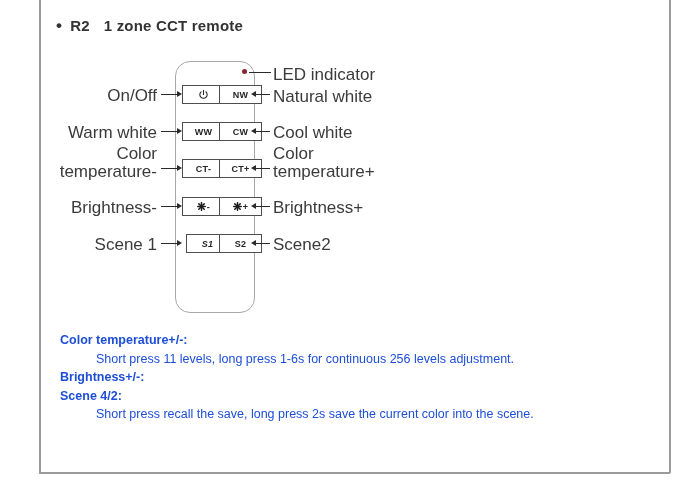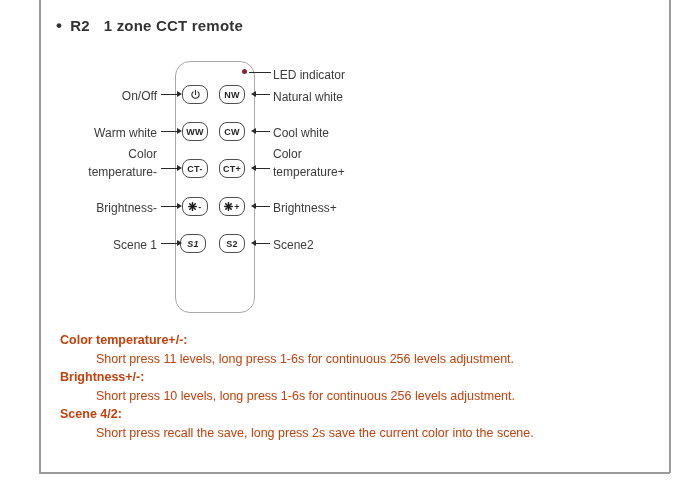--- a/index.html
+++ b/index.html
@@ -13,36 +13,36 @@
   .title { position:absolute; left:56px; top:17px; display:flex; align-items:center;
            font-size:15px; font-weight:600; color:#333333; letter-spacing:0.2px; }
   .title .bullet { font-size:17px; margin-right:8px; line-height:1; }
   .title .model { margin-right:14px; }
 
   .remote-body { position:absolute; left:175px; top:61px; width:80px; height:252px;
                  border:1.5px solid #a8a8a8; border-radius:15px; background:#ffffff; box-sizing:border-box; }
   .led-dot { position:absolute; left:242px; top:69px; width:5px; height:5px;
              border-radius:50%; background:#8d2433; }
 
-  .rbtn { position:absolute; width:26px; height:19px; box-sizing:border-box;
-          border:1.4px solid #4e4e4e; border-radius:8px; background:#ffffff;
+  .rbtn { position:absolute; width:43px; height:19px; box-sizing:border-box;
+          border:1.4px solid #4e4e4e; border-radius:0; background:#ffffff;
           display:flex; align-items:center; justify-content:center; gap:1px;
           font-size:9px; font-weight:bold; color:#252525; letter-spacing:0.3px; }
 
   .cline { position:absolute; height:1.2px; background:#2a2a2a; }
   .arr-r { position:absolute; width:0; height:0; border-left:5px solid #2a2a2a;
            border-top:3.5px solid transparent; border-bottom:3.5px solid transparent; }
   .arr-l { position:absolute; width:0; height:0; border-right:5px solid #2a2a2a;
            border-top:3.5px solid transparent; border-bottom:3.5px solid transparent; }
 
-  .lab { position:absolute; font-size:12px; line-height:18px; color:#3b3b3b; white-space:nowrap; }
+  .lab { position:absolute; font-size:17px; line-height:18px; color:#3b3b3b; white-space:nowrap; }
   .lab.left  { right:541px; text-align:right; }
   .lab.right { left:273px; text-align:left; }
 
-  .notes { position:absolute; left:60px; top:331px; font-size:12.5px; line-height:18.6px; color:#c2410c; }
+  .notes { position:absolute; left:60px; top:331px; font-size:12.5px; line-height:18.6px; color:#1d4ed8; }
   .note-heading { font-weight:600; }
   .note-body { font-weight:400;margin-left:36px; }
 </style>
 </head>
 <body>
 
 <div id="page">
 
   <div class="vline" style="left:39px;"></div>
   <div class="vline" style="left:669px;"></div>
@@ -93,21 +93,21 @@
   <div class="rbtn" style="left:219px; top:197px;">
     <svg width="9" height="9" viewBox="0 0 10 10" stroke="#1c1c1c" stroke-width="1.7" stroke-linecap="round">
       <line x1="5" y1="0.8" x2="5" y2="9.2"></line>
         <line x1="0.8" y1="5" x2="9.2" y2="5"></line>
       <line x1="2" y1="2" x2="8" y2="8"></line>
         <line x1="2" y1="8" x2="8" y2="2"></line>
     </svg>
     <span>+</span>
   </div>
 
-  <div class="rbtn" style="left:180px; top:234px;font-style:italic;">
+  <div class="rbtn" style="left:186px; top:234px;font-style:italic;">
     <span>S1</span>
   </div>
   <div class="rbtn" style="left:219px; top:234px;">
     <span>S2</span>
   </div>
 
   <div class="cline" style="left:249px; top:72px; width:22px;"></div>
   <div class="lab right" style="top:66px;">LED indicator</div>
 
   <div class="cline" style="left:161px; top:94px;  width:16px;"></div>
@@ -147,18 +147,17 @@
     <div>Color</div>
     <div>temperature+</div>
   </div>
   <div class="lab right" style="top:199px;">Brightness+</div>
   <div class="lab right" style="top:236px;">Scene2</div>
 
   <div class="notes">
     <div class="note-heading">Color temperature+/-:</div>
     <div class="note-body">Short press 11 levels, long press 1-6s for continuous 256 levels adjustment.</div>
     <div class="note-heading">Brightness+/-:</div>
-    <div class="note-body">Short press 10 levels, long press 1-6s for continuous 256 levels adjustment.</div>
     <div class="note-heading">Scene 4/2:</div>
     <div class="note-body">Short press recall the save, long press 2s save the current color into the scene.</div>
   </div>
 
 </div>
 
 </body></html>

